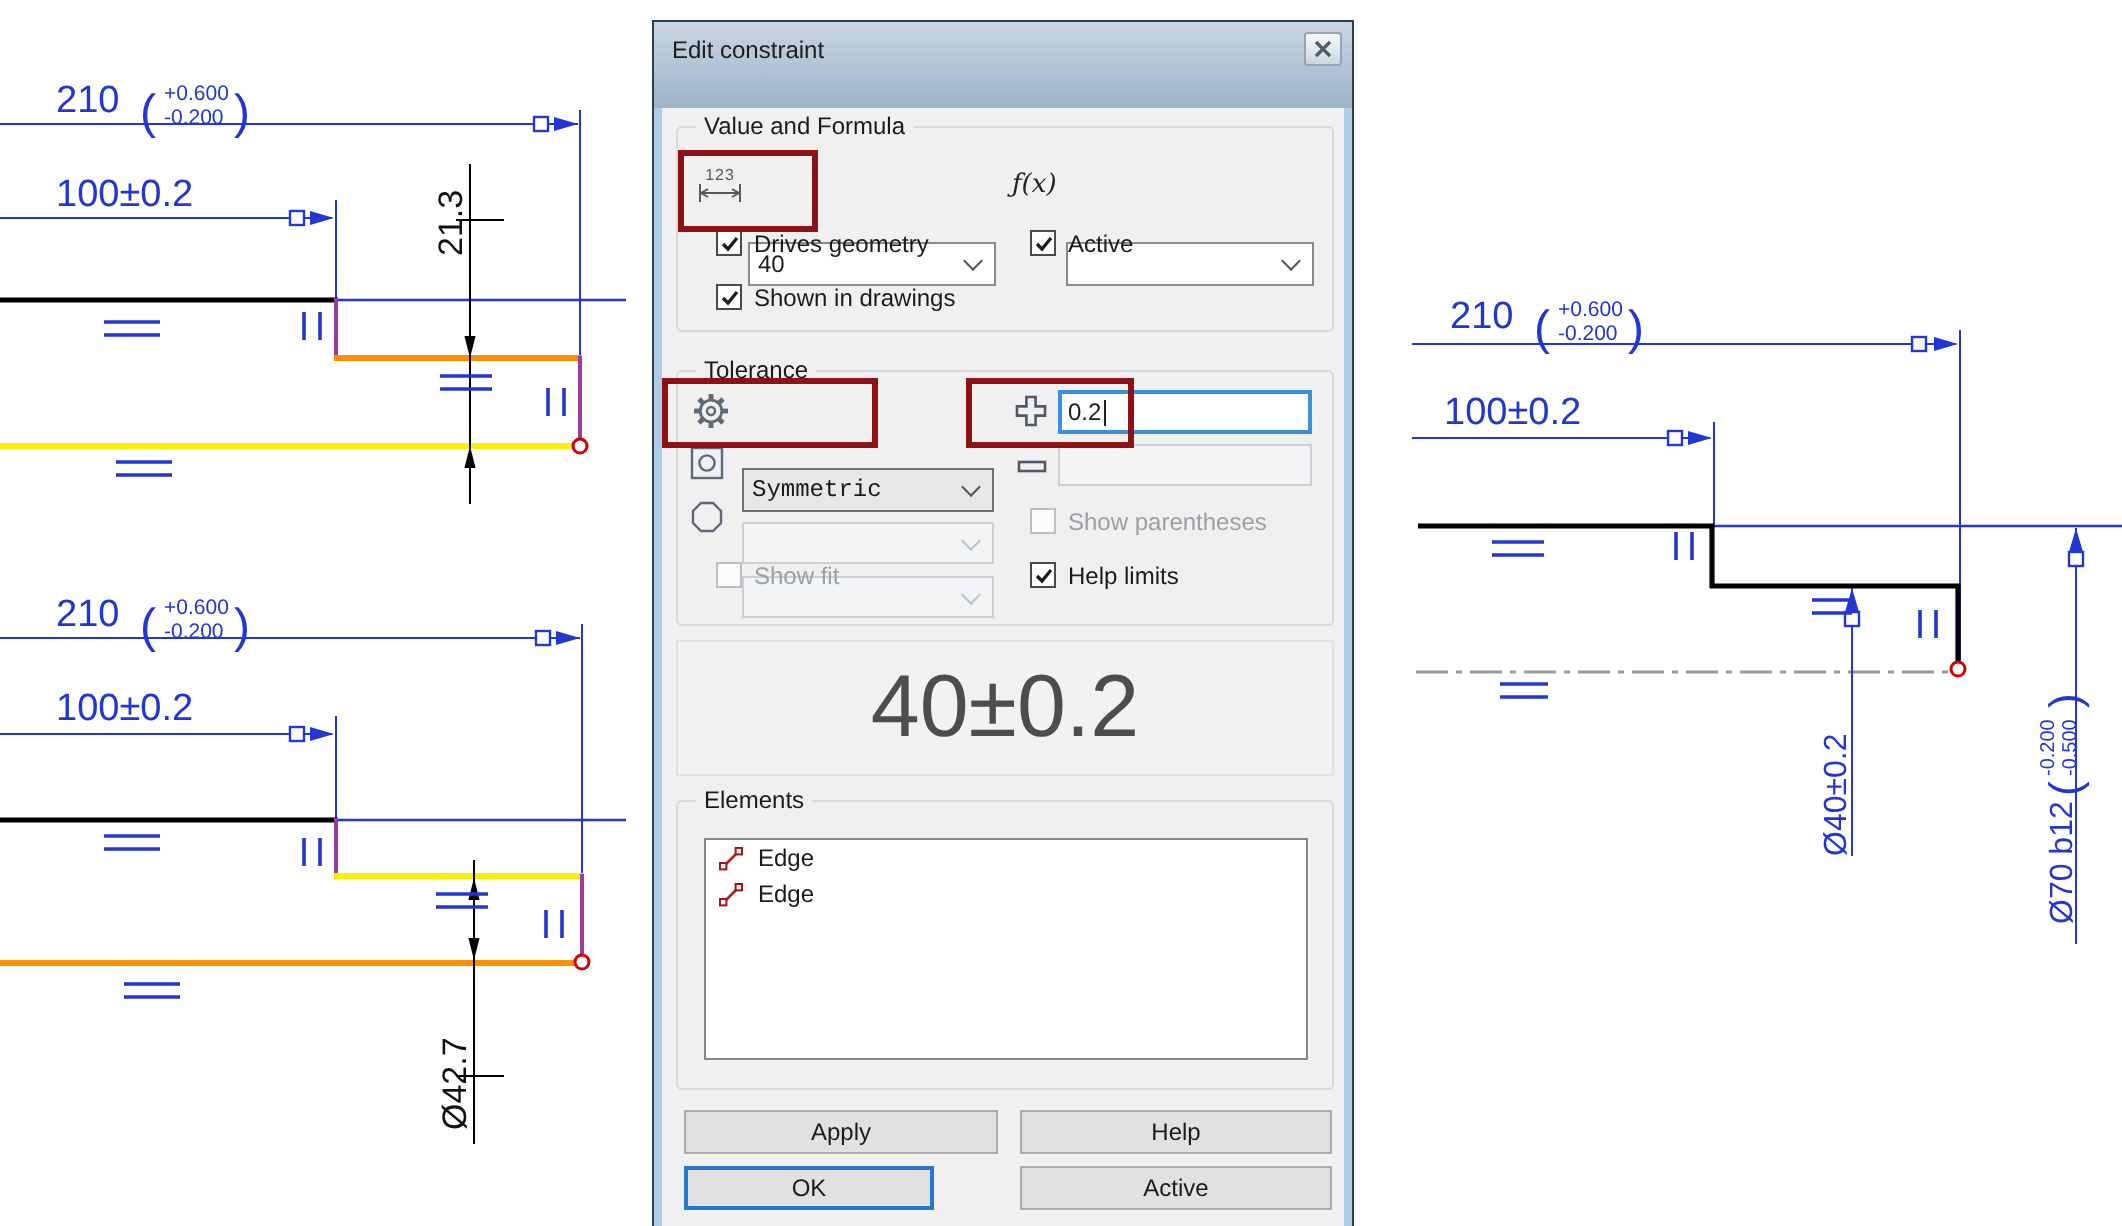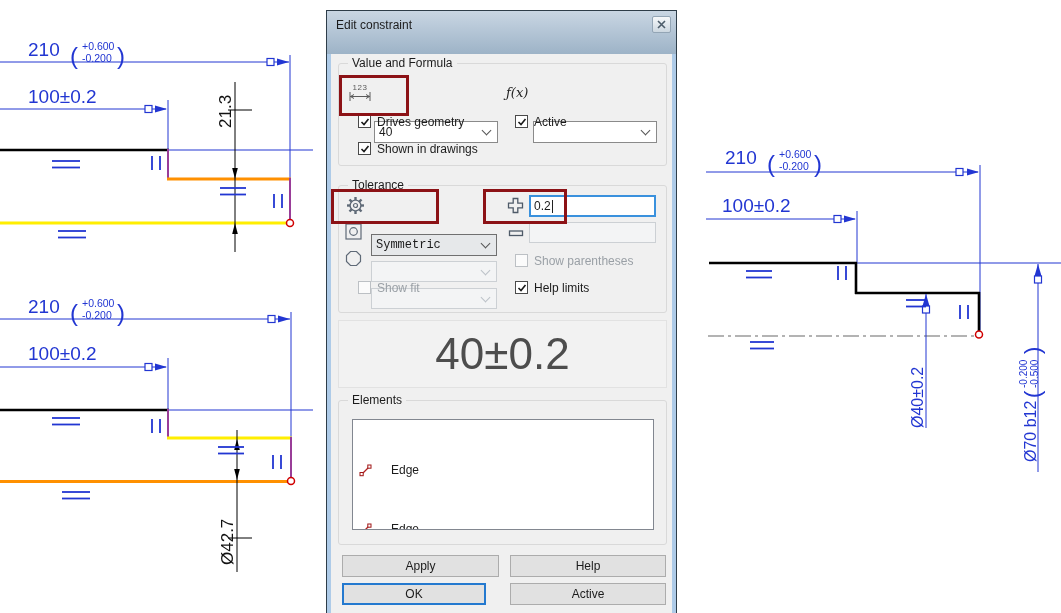--- a/index.html
+++ b/index.html
@@ -41,21 +41,21 @@
   .cblbl.dis{color:#9aa0a6;}
 
   .ico{position:absolute;display:flex;flex-direction:column;align-items:center;justify-content:center;}
   .num123{font-size:8px;letter-spacing:.5px;color:#5a5a5a;line-height:8px;}
 
   .hl{position:absolute;border:3px solid #8c1216;pointer-events:none;z-index:5;}
 
   .preview{position:absolute;border:1px solid #e2e2e2;background:#f2f2f2;display:flex;
            align-items:center;justify-content:center;font-size:44px;color:#4d4d4d;}
   .listbox{position:absolute;background:#fff;border:1px solid #828790;overflow:hidden;}
-  .lrow{display:flex;align-items:center;gap:19px;padding:1px 6px;height:16px;font-size:12px;margin-top:41px;}
+  .lrow{display:flex;align-items:center;gap:7px;padding:1px 6px;height:16px;font-size:12px;}
 
   .btn{position:absolute;background:#e1e1e1;border:1px solid #acacac;display:flex;align-items:center;
        justify-content:center;font-size:12px;box-sizing:border-box;}
   .btn.focus{border:2px solid #2479cf;}
   .fx{font-style:italic;font-family:"DejaVu Serif",serif;font-size:13px;color:#222;}
 </style>
 </head>
 <body>
 
 <div id="stage">
@@ -386,21 +386,21 @@
         <span>Edge</span>
       </div>
     </div>
 
     <div class="btn" style="left:11px;top:501px;width:157px;height:22px;">
       <span>Apply</span>
     </div>
     <div class="btn" style="left:179px;top:501px;width:156px;height:22px;">
       <span>Help</span>
     </div>
-    <div class="btn focus" style="left:11px;top:529px;width:144px;height:22px;">
+    <div class="btn focus" style="left:11px;top:529px;width:125px;height:22px;">
       <span>OK</span>
     </div>
     <div class="btn" style="left:179px;top:529px;width:156px;height:22px;">
       <span>Active</span>
     </div>
   </div>
 
   <div class="band"></div>
 </div>
 

